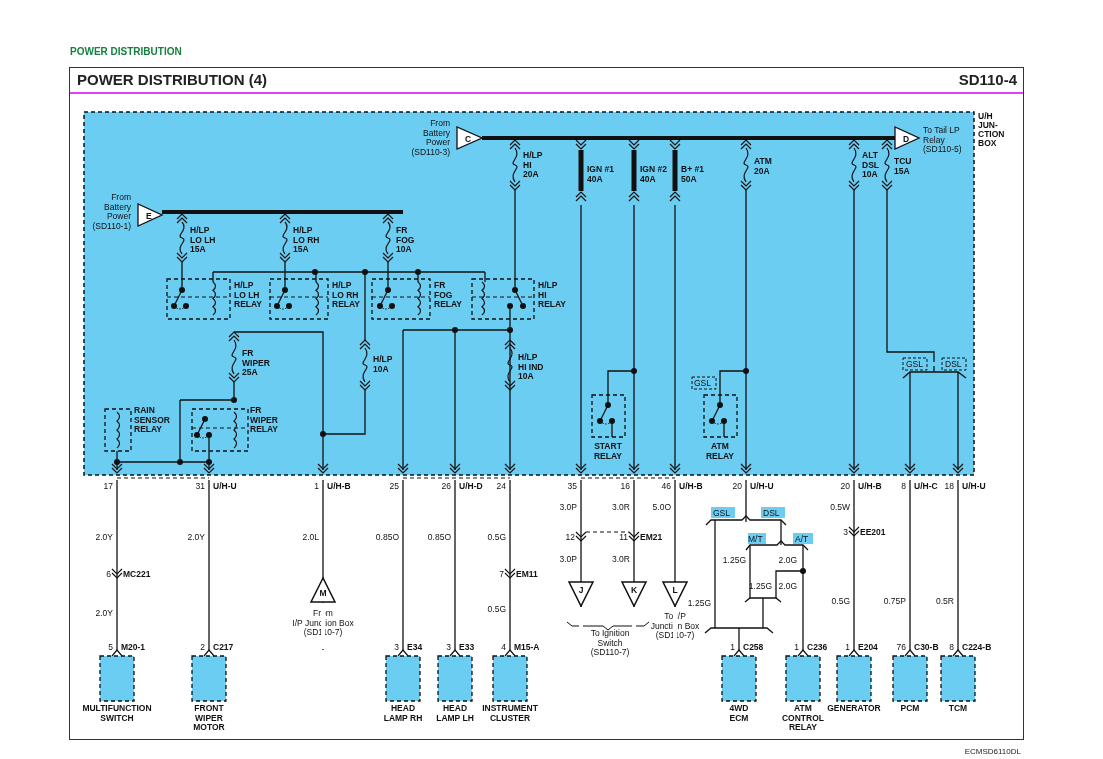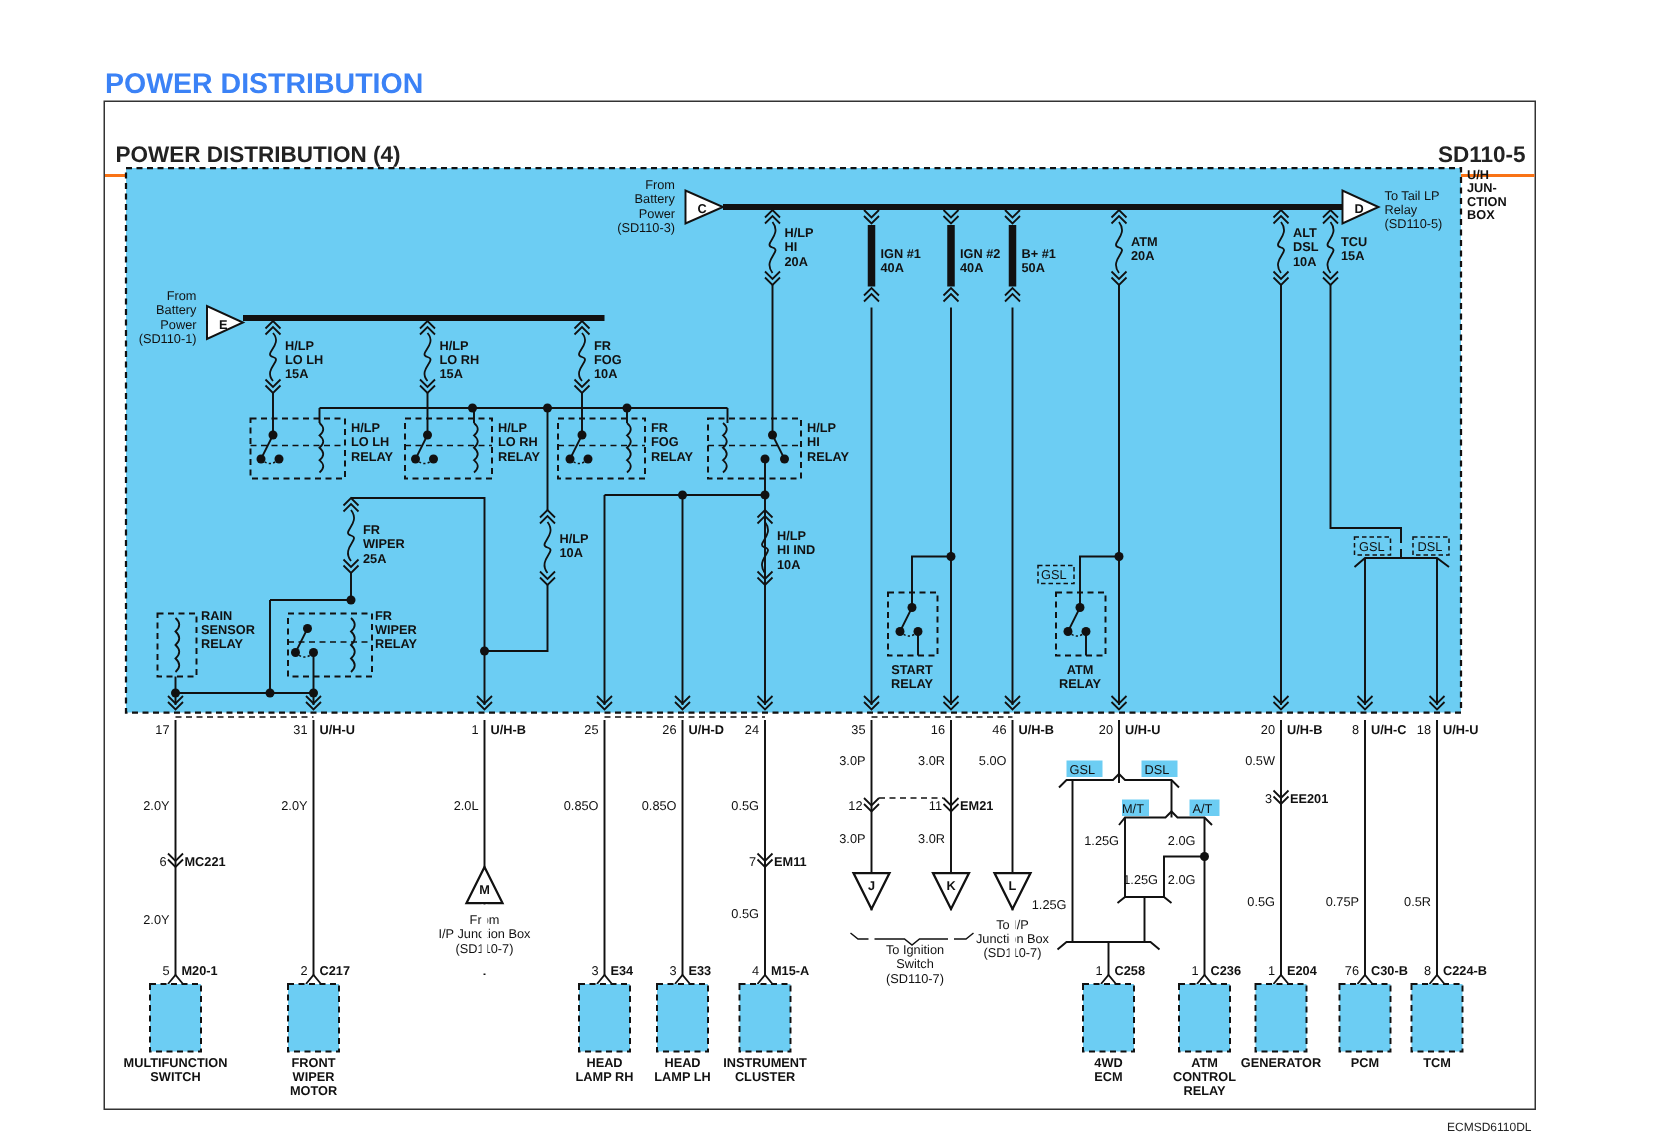--- a/index.html
+++ b/index.html
@@ -1,33 +1,33 @@
 <!DOCTYPE html>
 <html><head>
 <meta charset="utf-8">
 <style>
   html,body{margin:0;padding:0;background:#ffffff;}
   body{width:1103px;height:759px;overflow:hidden;position:relative;font-family:"Liberation Sans",sans-serif;}
-  #page-title{position:absolute;left:70px;top:46px;font-weight:bold;font-size:19px;color:#3b82f6;}
+  #page-title{position:absolute;left:70px;top:46px;font-weight:bold;font-size:10px;color:#15803d;}
   #frame{position:absolute;left:69px;top:67px;width:955px;height:673px;border:1px solid #333;box-sizing:border-box;}
-  #frame-header{position:absolute;left:0;top:0;right:0;height:24px;border-bottom:2px solid #f97316;margin-top:24px;}
+  #frame-header{position:absolute;left:0;top:0;right:0;height:24px;border-bottom:2px solid #d946ef;}
   #frame-title{position:absolute;left:7px;top:3px;font-weight:bold;font-size:15px;color:#222;}
   #frame-code{position:absolute;right:6px;top:3px;font-weight:bold;font-size:15px;color:#222;}
   #footer-code{position:absolute;right:82px;top:747px;font-size:8px;color:#222;text-align:right;}
   svg{position:absolute;left:0;top:0;}
   svg text{font-family:"Liberation Sans",sans-serif;fill:#111;}
 </style>
 </head>
 <body>
 
 <div id="page-title">POWER DISTRIBUTION</div>
 <div id="frame">
   <div id="frame-header">
     <span id="frame-title">POWER DISTRIBUTION (4)</span>
-    <span id="frame-code">SD110-5</span>
+    <span id="frame-code">SD110-4</span>
   </div>
 </div>
 <div id="footer-code">ECMSD6110DL</div>
 
 <svg id="diagram" width="1103" height="759" viewBox="0 0 1103 759" xmlns="http://www.w3.org/2000/svg">
     <rect x="84" y="112" width="890" height="363" fill="#6ccdf3" stroke="#111111" stroke-width="1.5" stroke-dasharray="4,3"></rect>
     <text x="978" y="119" font-size="8.5" text-anchor="start" font-weight="bold">U/H</text>
     <text x="978" y="128" font-size="8.5" text-anchor="start" font-weight="bold">JUN-</text>
     <text x="978" y="137" font-size="8.5" text-anchor="start" font-weight="bold">CTION</text>
     <text x="978" y="146" font-size="8.5" text-anchor="start" font-weight="bold">BOX</text>

